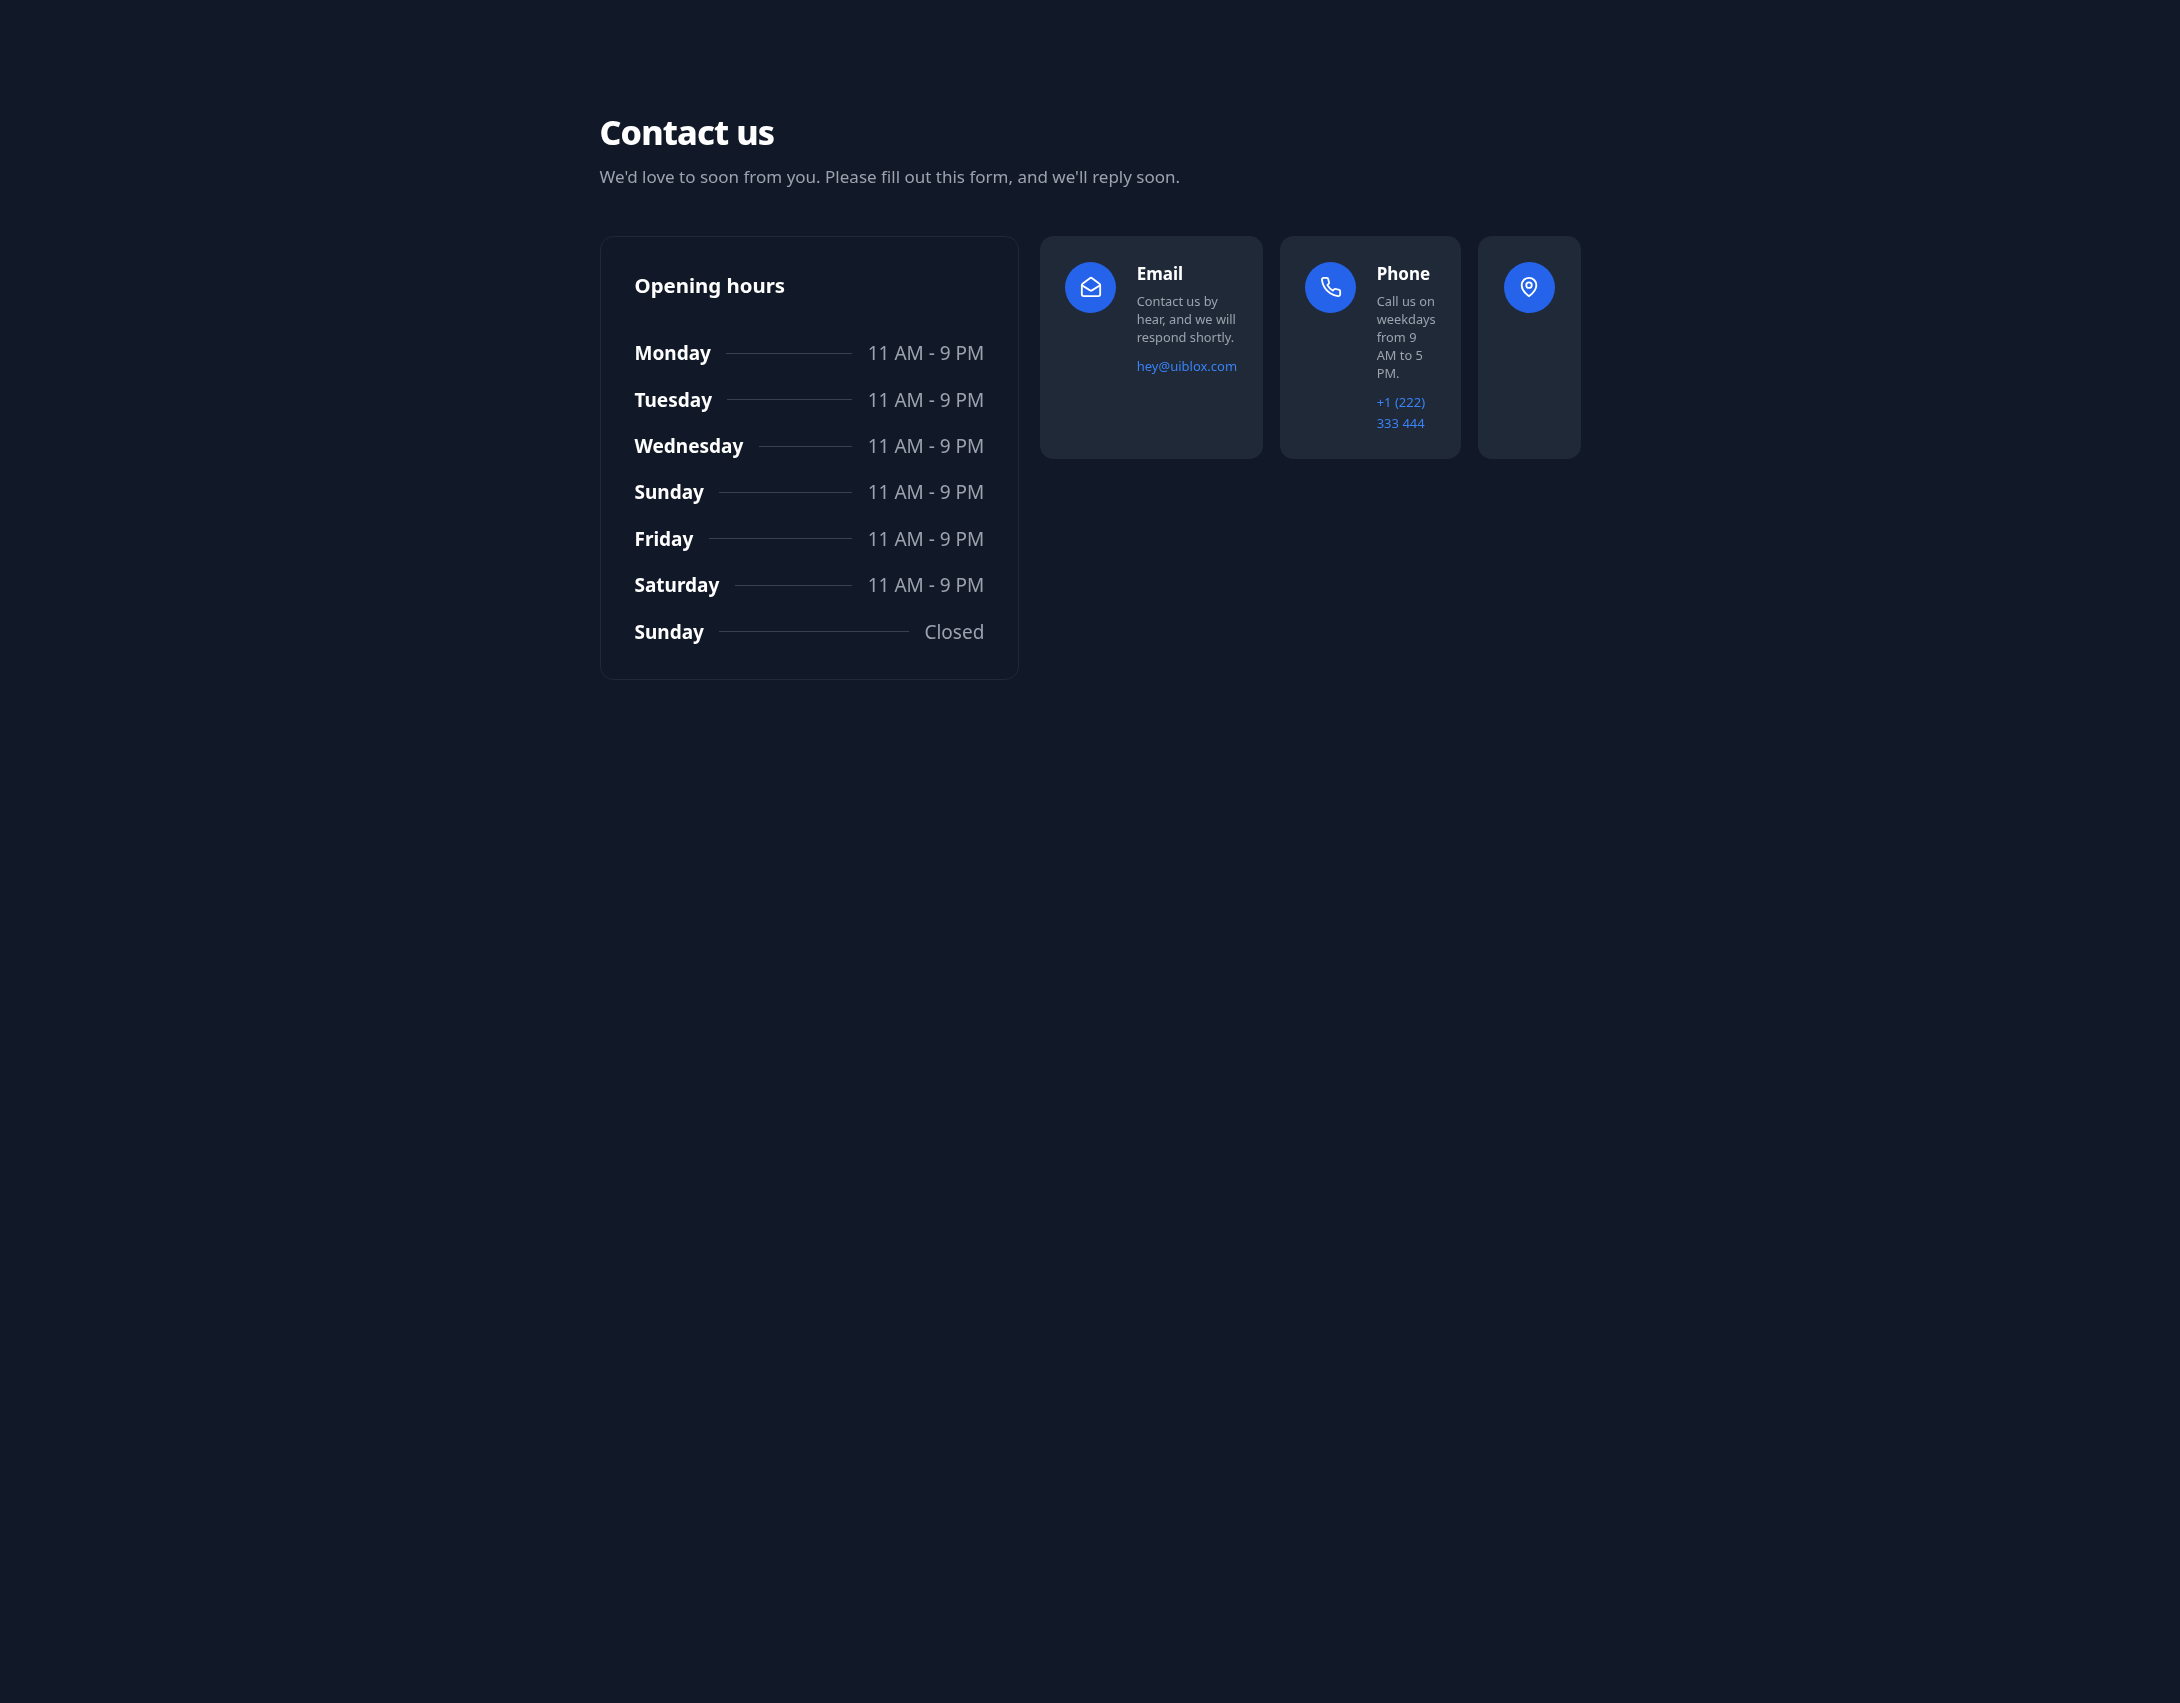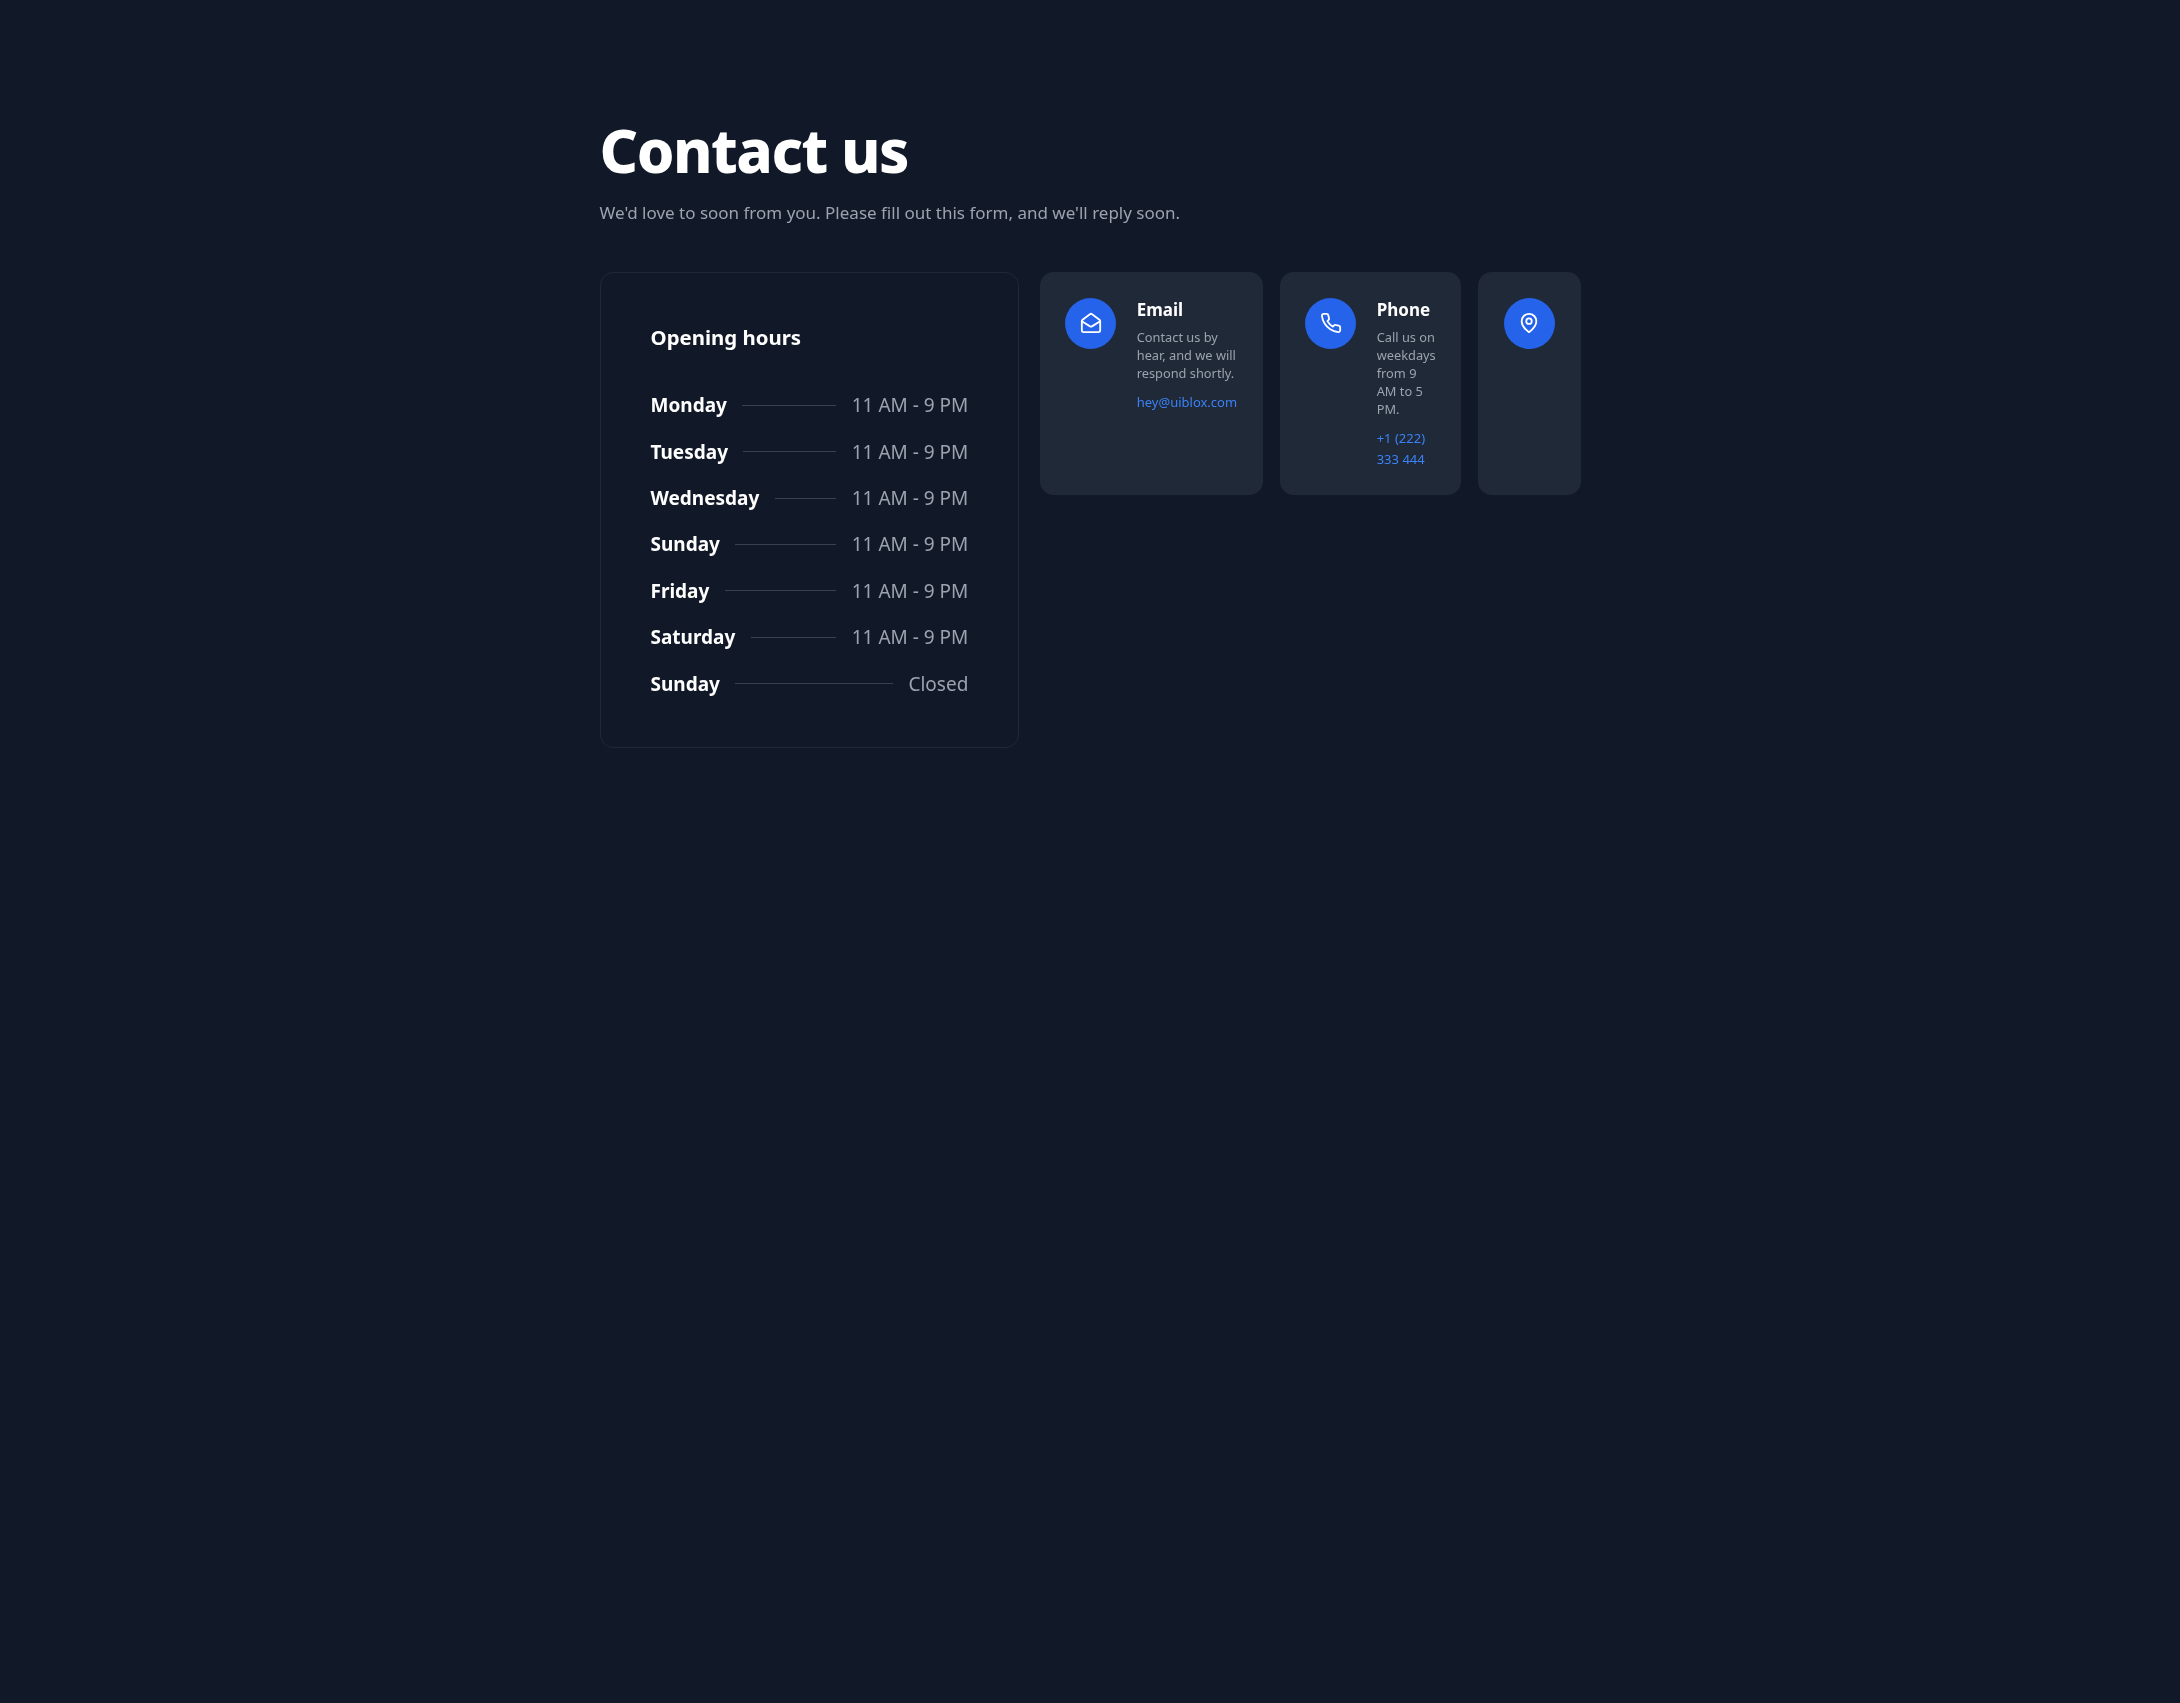--- a/index.html
+++ b/index.html
@@ -5,40 +5,40 @@
   * { box-sizing: border-box; margin: 0; padding: 0; }
   body {
     background: #111827;
     font-family: ui-sans-serif, system-ui, -apple-system, "Segoe UI", Roboto, sans-serif;
     min-height: 100vh;
     padding: 109px 34px;
   }
   .container { max-width: 981px; margin: 0 auto; }
   .page-title {
     color: #ffffff;
-    font-size: 60px;
+    font-size: 34px;
     font-weight: 800;
     letter-spacing: -0.025em;
     margin-bottom: 10.2px;
   }
   .page-subtitle {
     color: #9ca3af;
     font-size: 17px;
     margin-bottom: 48px;
   }
   .grid {
     display: grid;
     grid-template-columns: 1fr 1fr;
     gap: 20.4px;
     align-items: start;
   }
   .hours-panel {
     border: 0.9px solid #1f2937;
     border-radius: 13.6px;
-    padding: 50px;
+    padding: 34px;
   }
   .hours-title {
     color: #ffffff;
     font-size: 20.4px;
     font-weight: 700;
     margin-bottom: 41px;
   }
   .hours-list { display: flex; flex-direction: column; gap: 20.4px; }
   .hours-row {
     display: flex;

